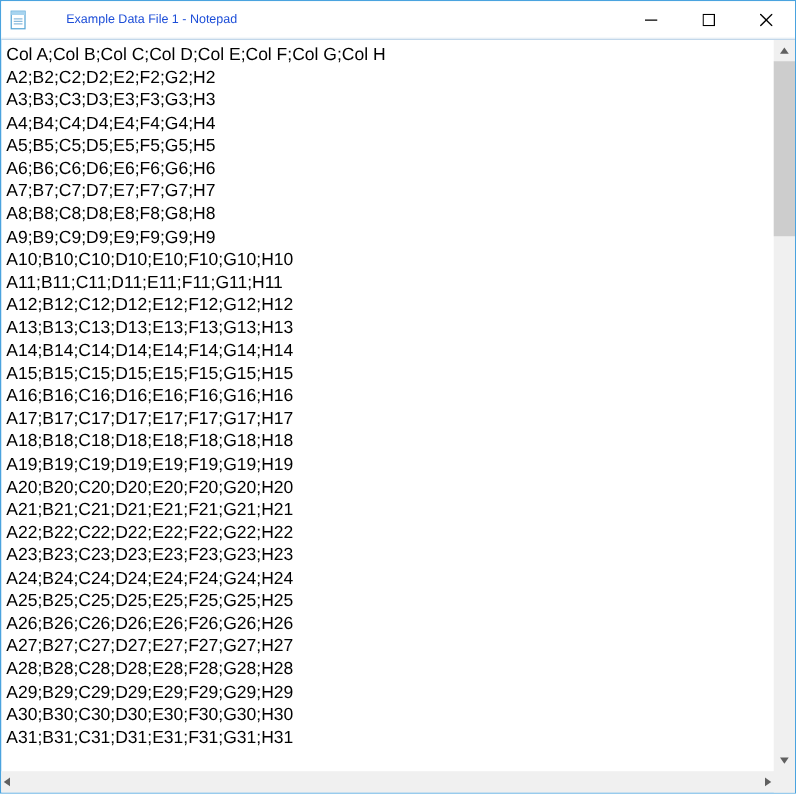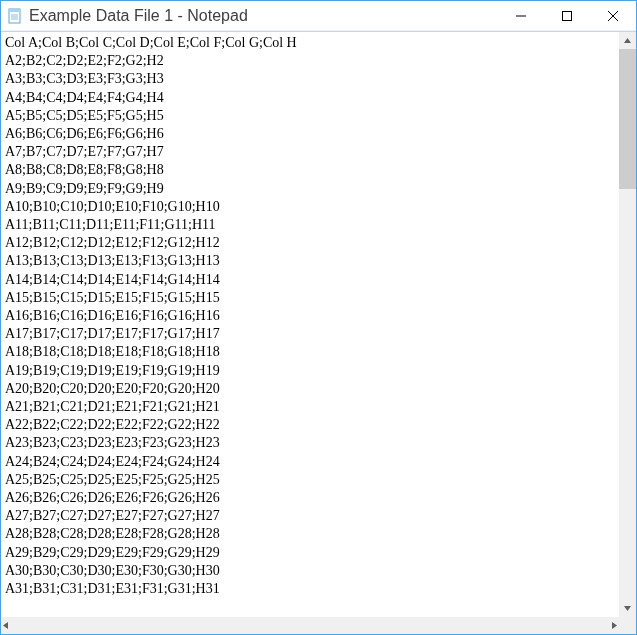--- a/index.html
+++ b/index.html
@@ -31,22 +31,23 @@
   .titlebar .app-icon {
     width: 16px;
     height: 16px;
     margin-right: 6px;
     display: flex;
     align-items: center;
     justify-content: center;
   }
   .titlebar .title-text {
     flex: 0 0 auto;
-    color: #404040;
-    font-size: 16px;
+    color: #1d4ed8;
+    font-size: 10px;
+    margin-left: 24px;
   }
   .title-spacer { flex: 1 1 auto; }
   .window-controls {
     display: flex;
     height: 100%;
   }
   .win-btn {
     width: 46px;
     height: 100%;
     display: flex;
@@ -82,21 +83,21 @@
   }
   .editor-area {
     flex: 1 1 auto;
     position: relative;
     display: flex;
     min-height: 0;
   }
   .text-content {
     flex: 1 1 auto;
     padding: 2px 2px 2px 4px;
-    font-family: Liberation Serif, serif;
+    font-family: Liberation Sans, sans-serif;
     font-size: 14px;
     line-height: 18.2px;
     white-space: pre;
     overflow: hidden;
     color: #000;
   }
   .vscroll {
     width: 17px;
     background: #f0f0f0;
     display: flex;

